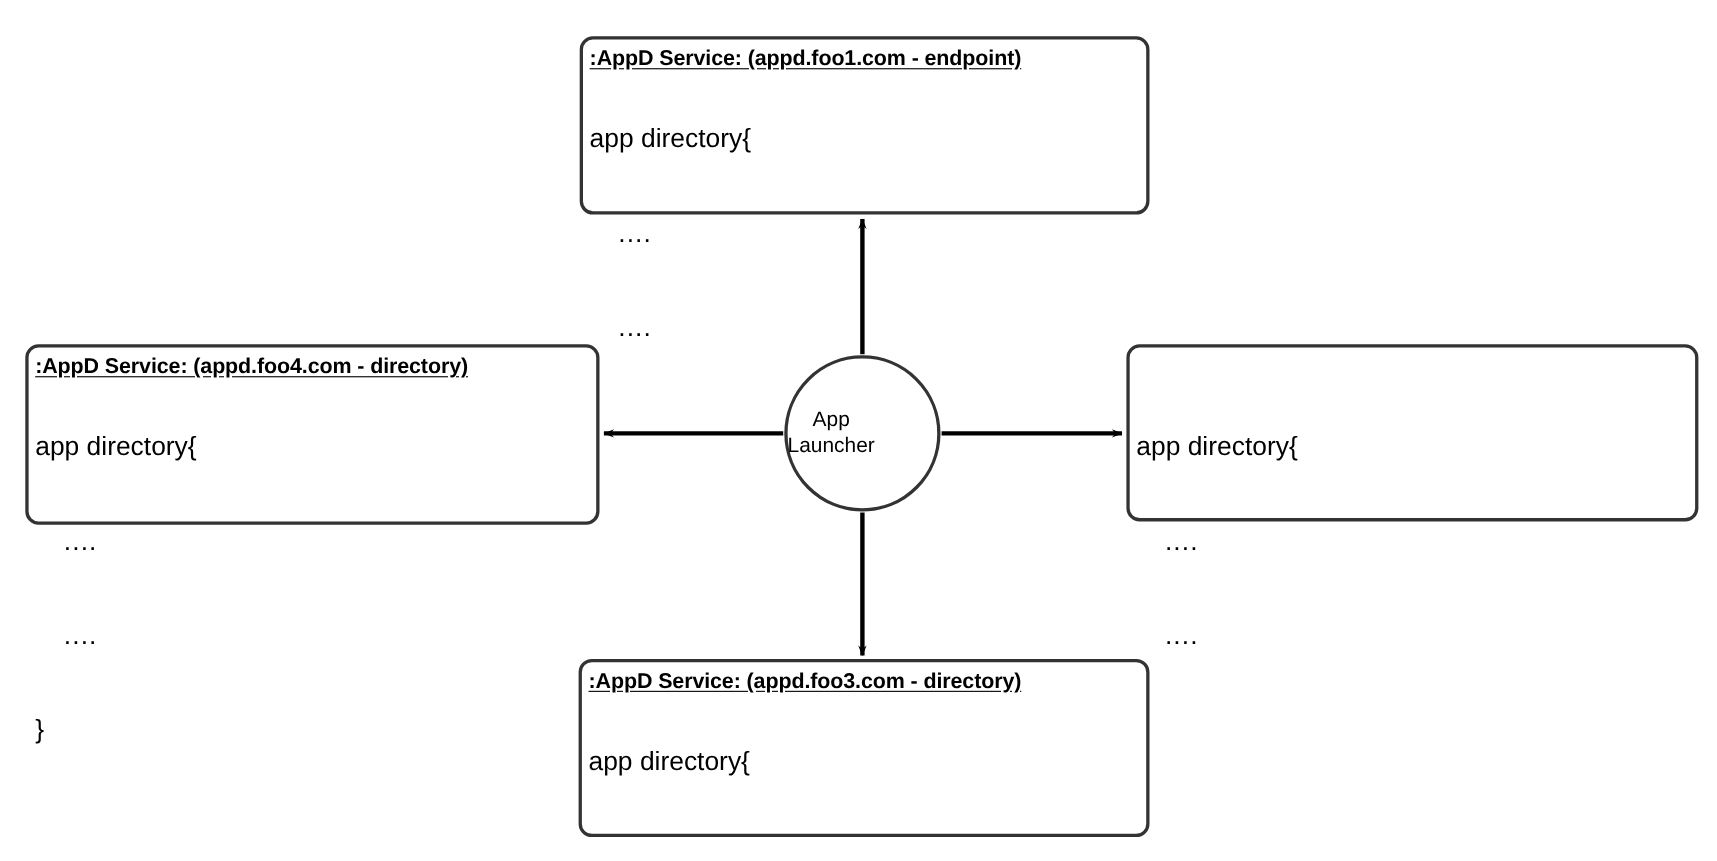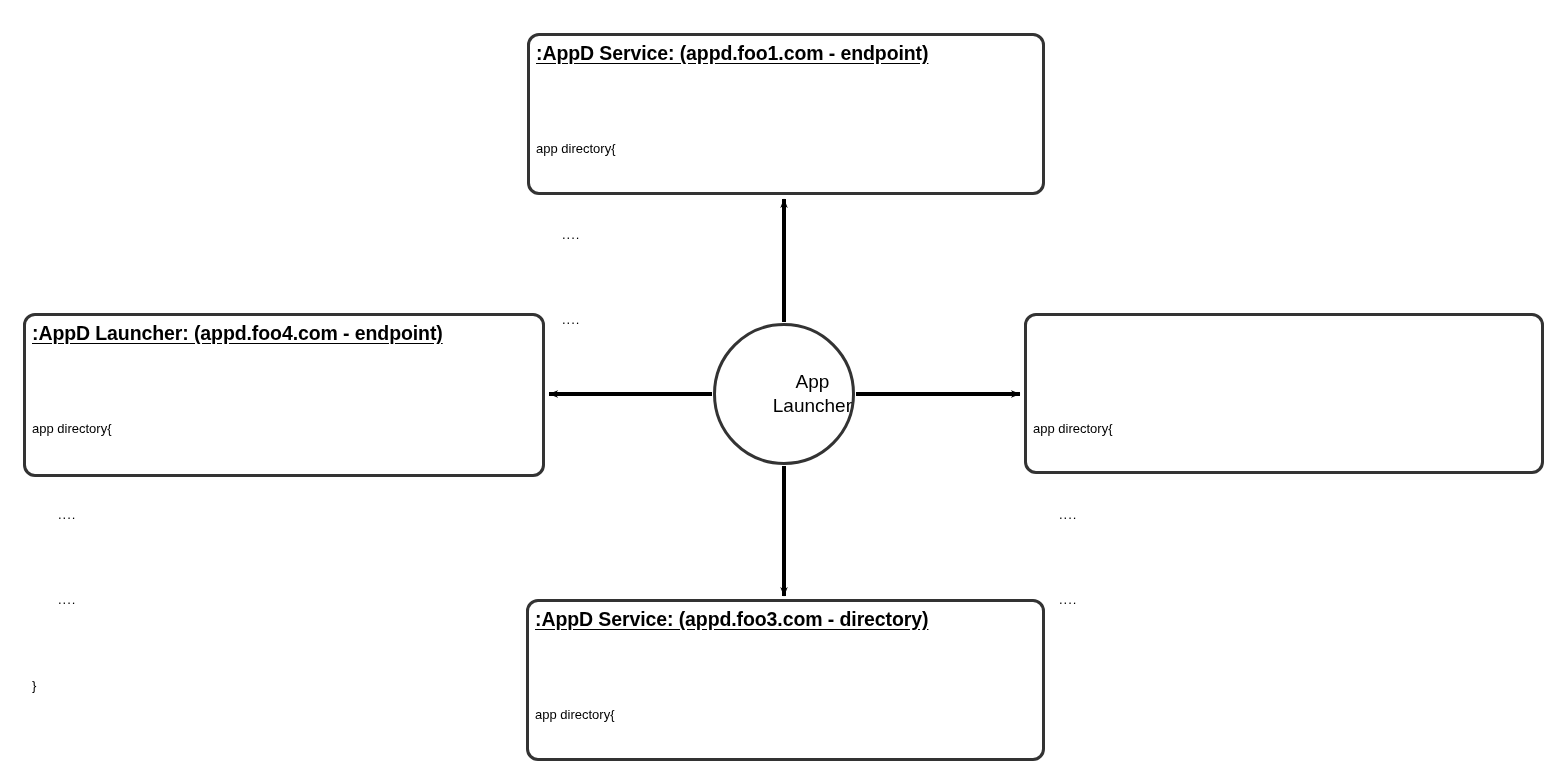--- a/index.html
+++ b/index.html
@@ -43,43 +43,43 @@
     font-weight: bold;
     color: #000000;
     text-decoration: underline;
     text-underline-offset: 3px;
     white-space: nowrap;
     letter-spacing: -0.1px;
   }
   .box-body {
     position: absolute;
     left: 6px;
-    top: 42px;
-    font-size: 13px;
+    top: 20px;
+    font-size: 24px;
     color: #000000;
     line-height: 28.5px;
     white-space: pre;
   }
   .body-line {
     display: block;
     white-space: pre;
   }
   .body-line.indent {
     padding-left: 26px;
     letter-spacing: 1px;
   }
   .hub {
     position: absolute;
     box-sizing: border-box;
     border: 3px solid #333333;
     border-radius: 50%;
     background: #ffffff;
     display: flex;
     align-items: center;
-    justify-content: flex-end;
+    justify-content: flex-start;
   }
   .hub-label {
     font-size: 19px;
     color: #000000;
     text-align: center;
     line-height: 24px;
     white-space: pre-line;
   }
   
   #box-top    { left: 527px; top: 33px;  width: 518px; height: 162px; }
@@ -132,21 +132,21 @@
     <div class="box-title">:AppD Service: (appd.foo3.com - directory)</div>
     <div class="box-body">
       <span class="body-line">app directory{</span>
       <span class="body-line indent">....</span>
       
       
     </div>
   </div>
 
   <div class="service-box" id="box-left">
-    <div class="box-title">:AppD Launcher: (appd.foo4.com - endpoint)</div>
+    <div class="box-title">:AppD Service: (appd.foo4.com - directory)</div>
     <div class="box-body">
       <span class="body-line">app directory{</span>
       <span class="body-line indent">....</span>
       <span class="body-line indent">....</span>
       <span class="body-line">}</span>
     </div>
   </div>
 
   <div class="hub" id="hub-node">
     <div class="hub-label">App

